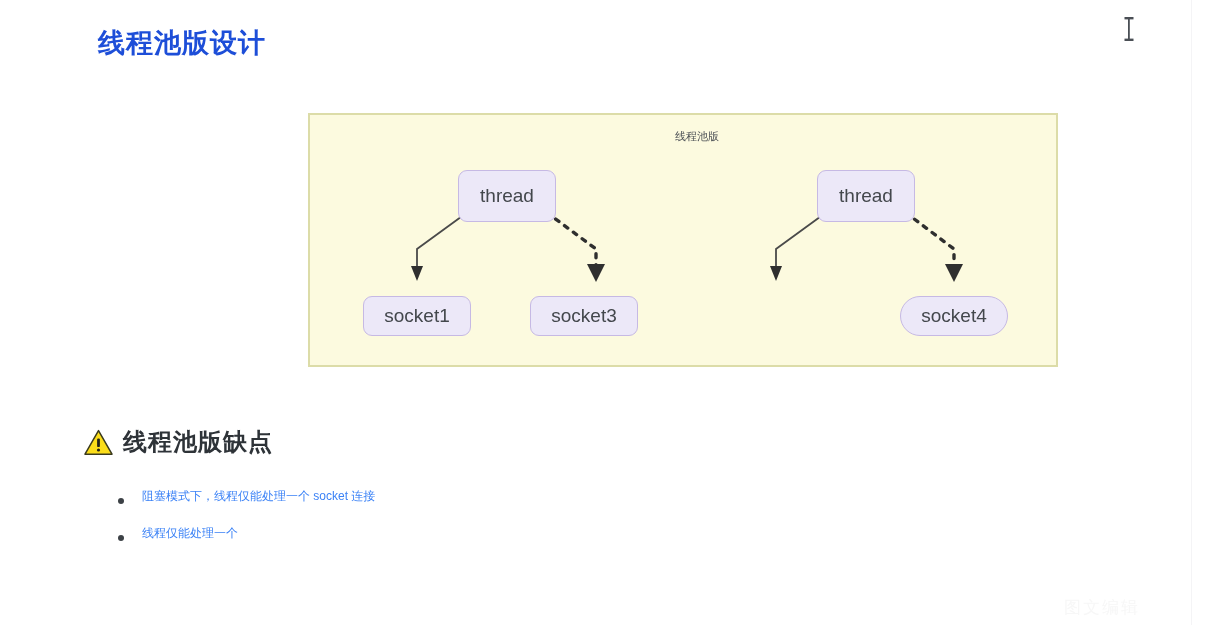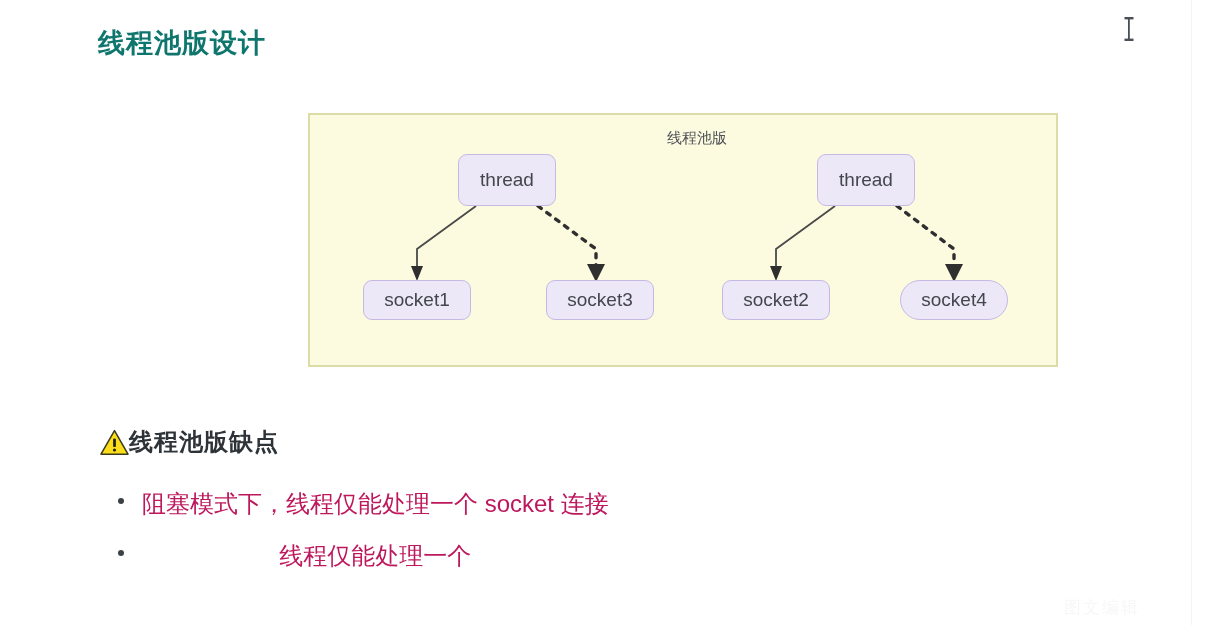--- a/index.html
+++ b/index.html
@@ -24,21 +24,21 @@
     height: 625px;
     background: #f4f4f6;
   }
   
   #page-title {
     position: absolute;
     left: 98px;
     top: 25px;
     font-size: 27px;
     font-weight: bold;
-    color: #0f766e;
+    color: #1d4ed8;
     letter-spacing: 1px;
     white-space: nowrap;
     text-align: center;
   }
   
   #diagram {
     position: absolute;
     left: 308px;
     top: 113px;
     width: 750px;
@@ -46,63 +46,65 @@
     background: #fcfadf;
     border: 2px solid #dcdca8;
     box-sizing: border-box;
   }
   #diagram-label {
     position: absolute;
     left: 0;
     right: 0;
     top: 14px;
     text-align: center;
-    font-size: 15px;
+    font-size: 11px;
     color: #4e5257;
     padding-left: 28px;
   }
   
   .node {
     position: absolute;
     box-sizing: border-box;
     background: #ece8f8;
     border: 1.6px solid #c6b9e4;
     border-radius: 9px;
     display: flex;
     align-items: center;
     justify-content: center;
     font-size: 19px;
     color: #43474c;
     z-index: 3;
+    margin-top: 16px;
   }
   .node-thread { width: 98px; height: 52px; top: 39px; }
   .node-socket { width: 108px; height: 40px; top: 165px; }
 
   #node-thread-1 { left: 148px; }
   #node-thread-2 { left: 507px; }
   #node-socket-1 { left: 53px; }
-  #node-socket-3 { left: 236px; }
+  #node-socket-3 { left: 220px; }
   #node-socket-2 { left: 412px; }
   #node-socket-4 { left: 590px; border-radius: 26px; }
 
   #edges {
     position: absolute;
     left: 0;
     top: 0;
     width: 746px;
     height: 250px;
     z-index: 1;
   }
   
   #drawbacks-heading {
     position: absolute;
-    left: 100px;
+    left: 84px;
     top: 426px;
     display: flex;
     align-items: center;
+    gap: 10px;
   }
   #warning-icon { display: block; }
   #drawbacks-title {
     font-size: 24px;
     font-weight: bold;
     color: #2e3338;
     letter-spacing: 1px;
     white-space: nowrap;
   }
   #bullet-list {
@@ -110,24 +112,23 @@
     left: 100px;
     top: 488px;
     margin: 0;
     padding: 0;
     list-style: none;
   }
   #bullet-list li {
     position: relative;
     padding-left: 42px;
     margin-bottom: 20px;
-    font-size: 24px;
-    color: #be185d;
-    white-space: nowrap;
-    text-align: center;
+    font-size: 12px;
+    color: #3b82f6;
+    white-space: nowrap;
   }
   #bullet-list li .dot {
     position: absolute;
     left: 18px;
     top: 10px;
     width: 6px;
     height: 6px;
     border-radius: 50%;
     background: #3c4146;
   }
@@ -190,23 +191,20 @@
       <span>thread</span>
     </div>
     <div class="node node-thread" id="node-thread-2">
       <span>thread</span>
     </div>
     <div class="node node-socket" id="node-socket-1">
       <span>socket1</span>
     </div>
     <div class="node node-socket" id="node-socket-3">
       <span>socket3</span>
-    </div>
-    <div class="node node-socket" id="node-socket-2">
-      <span>socket2</span>
     </div>
     <div class="node node-socket" id="node-socket-4">
       <span>socket4</span>
     </div>
   </div>
 
   <div id="drawbacks-heading">
     <svg id="warning-icon" width="29" height="27" viewBox="0 0 29 27">
       <path d="M14.5 1.6 L28 25.2 L1 25.2 Z" fill="#fbdd1a" stroke="#3a3a1e" stroke-width="1.5" stroke-linejoin="round"></path>
       <rect x="13.1" y="9.5" width="2.8" height="8.6" rx="1.2" fill="#23231a"></rect>

